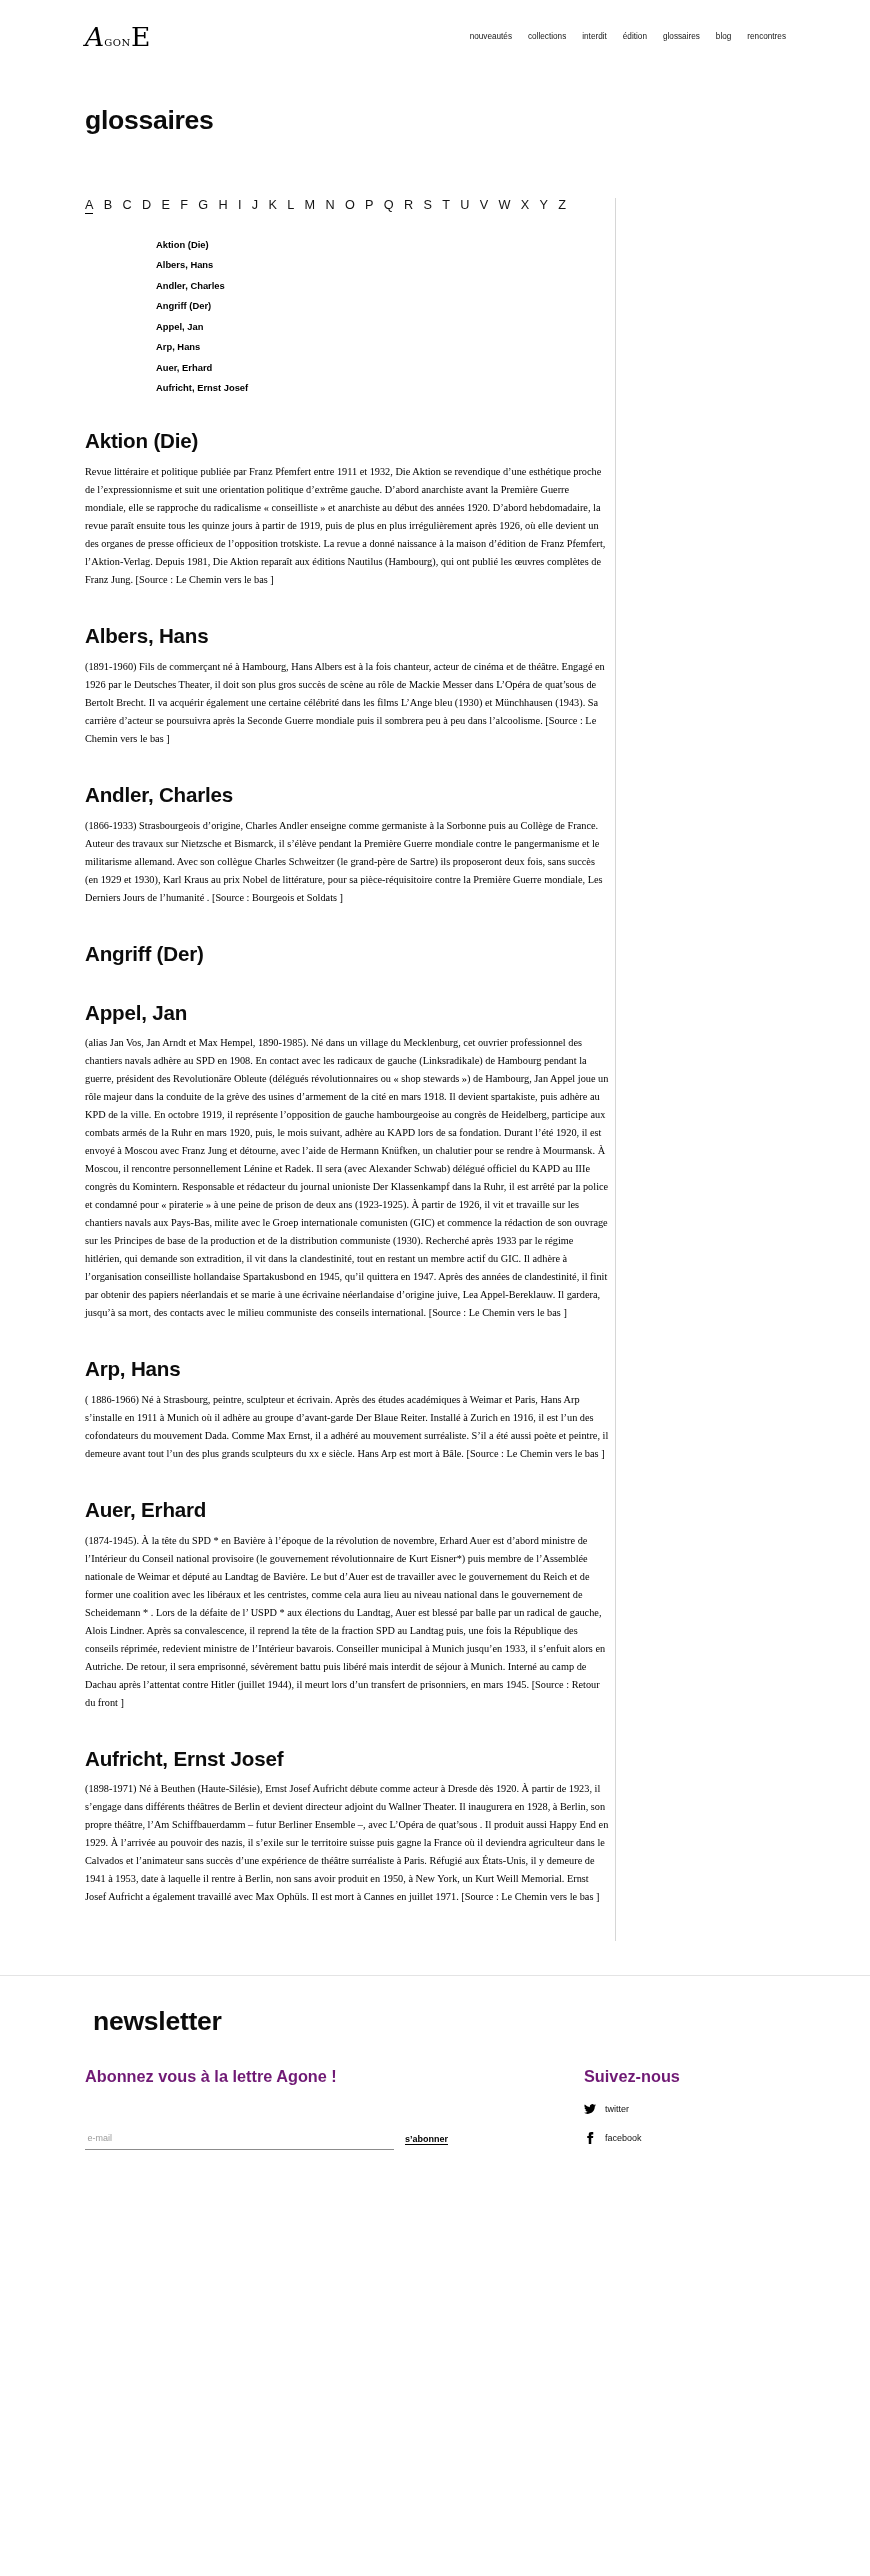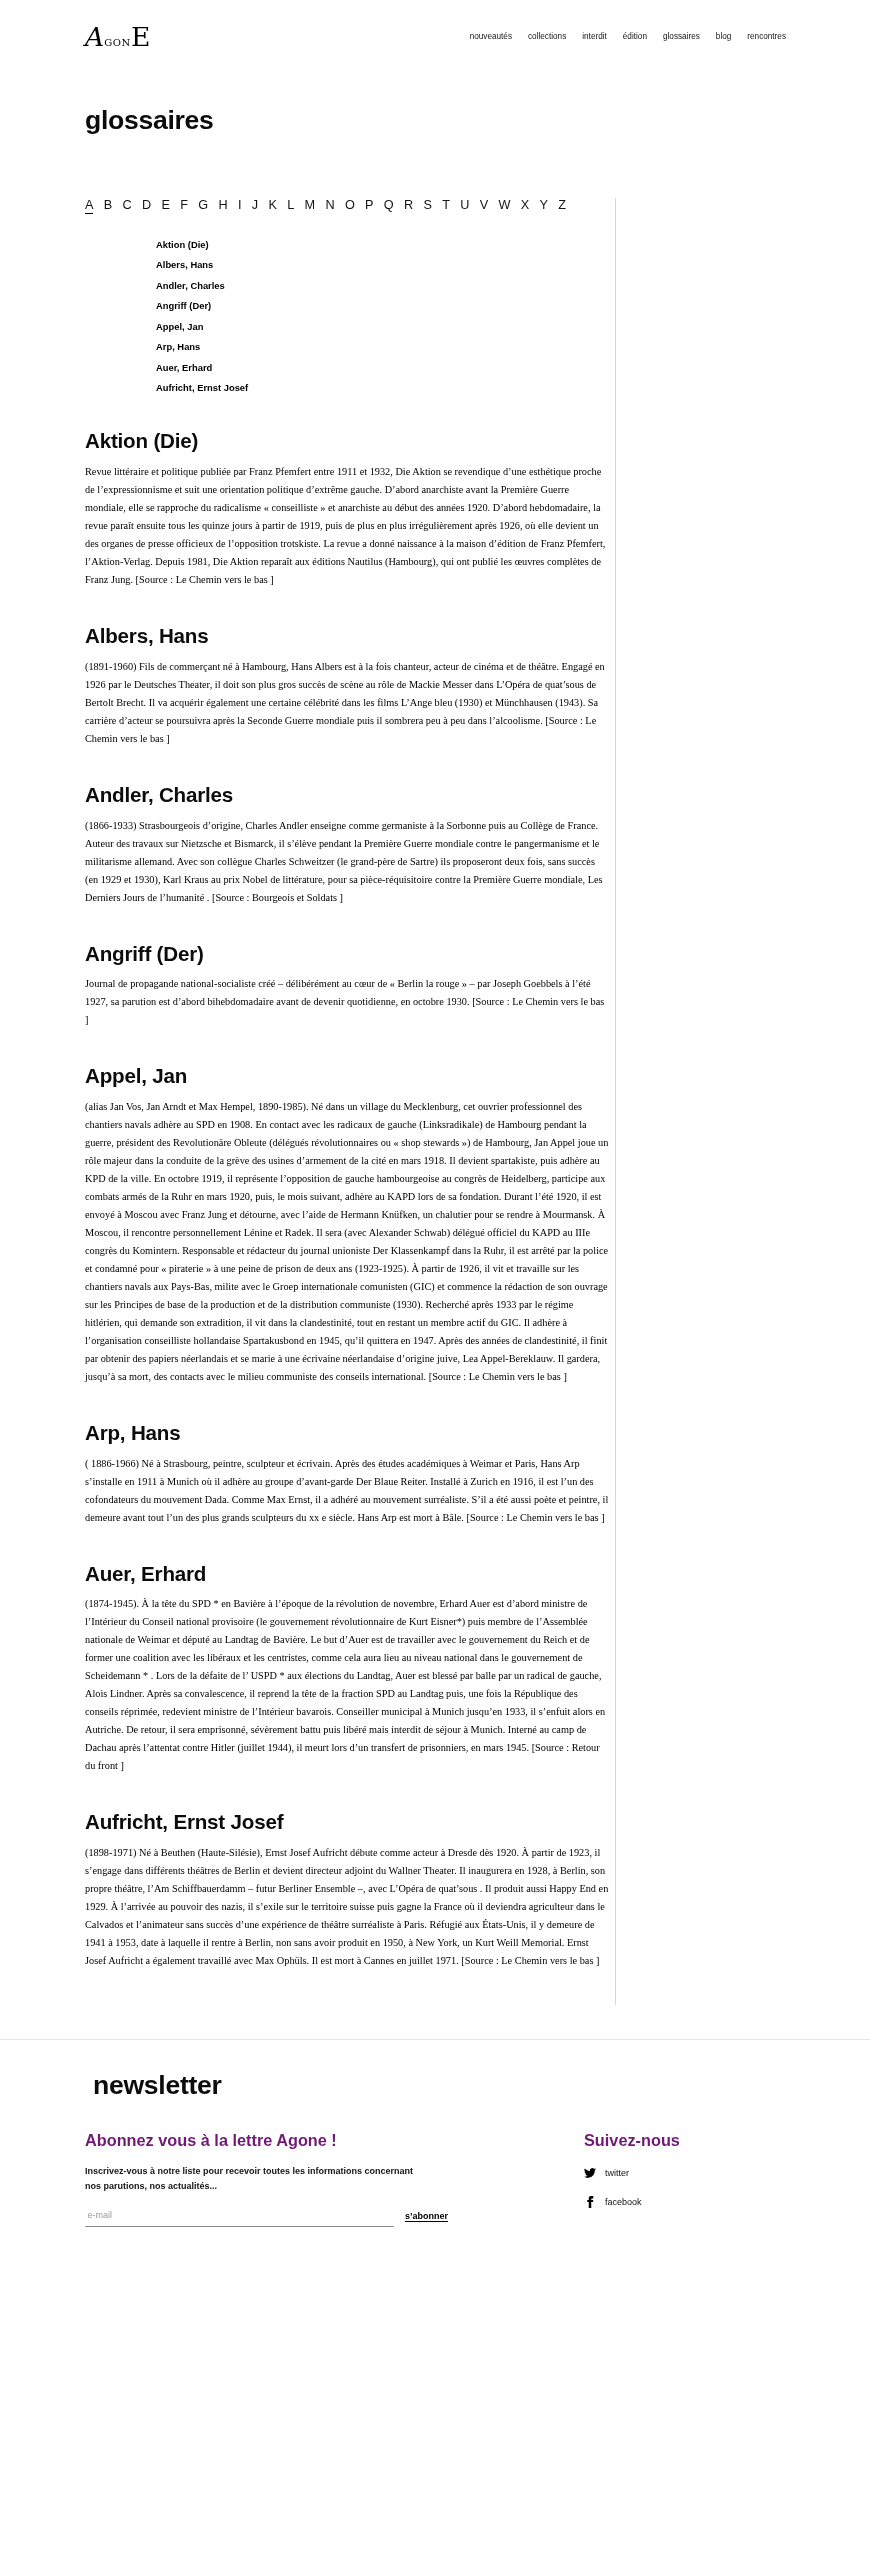--- a/index.html
+++ b/index.html
@@ -125,21 +125,21 @@
   }
   .subscribe-desc {
     margin: 14.5px 0 0 0;
     font-size: 9px;
     font-weight: 700;
     line-height: 14.5px;
     color: #151515;
     width: 339px;
   }
   .email-row {
-    margin-top: 17px;
+    margin-top: 47px;
     display: flex;
     align-items: flex-end;
     gap: 11px;
   }
   .email-input {
     width: 339px;
     border: none;
     border-bottom: 1.2px solid #8c8c8c;
     font-size: 9px;
     font-family: "Liberation Sans", sans-serif;
@@ -290,21 +290,20 @@
         <p> (1891-1960) Fils de commerçant né à Hambourg, Hans Albers est à la fois chanteur, acteur de cinéma et de théâtre. Engagé en 1926 par le Deutsches Theater, il doit son plus gros succès de scène au rôle de Mackie Messer dans L’Opéra de quat’sous de Bertolt Brecht. Il va acquérir également une certaine célébrité dans les films L’Ange bleu (1930) et Münchhausen (1943). Sa carrière d’acteur se poursuivra après la Seconde Guerre mondiale puis il sombrera peu à peu dans l’alcoolisme. [Source : Le Chemin vers le bas ]</p>
       </section>
 
       <section class="glossary-section">
         <h2>Andler, Charles</h2>
         <p>(1866-1933) Strasbourgeois d’origine, Charles Andler enseigne comme germaniste à la Sorbonne puis au Collège de France. Auteur des travaux sur Nietzsche et Bismarck, il s’élève pendant la Première Guerre mondiale contre le pangermanisme et le militarisme allemand. Avec son collègue Charles Schweitzer (le grand-père de Sartre) ils proposeront deux fois, sans succès (en 1929 et 1930), Karl Kraus au prix Nobel de littérature, pour sa pièce-réquisitoire contre la Première Guerre mondiale, Les Derniers Jours de l’humanité . [Source : Bourgeois et Soldats ]</p>
       </section>
 
       <section class="glossary-section">
         <h2>Angriff (Der)</h2>
-        <p>Journal de propagande national-socialiste créé – délibérément au cœur de « Berlin la rouge » – par Joseph Goebbels à l’été 1927, sa parution est d’abord bihebdomadaire avant de devenir quotidienne, en octobre 1930. [Source : Le Chemin vers le bas ]</p>
       </section>
 
       <section class="glossary-section">
         <h2>Appel, Jan</h2>
         <p>(alias Jan Vos, Jan Arndt et Max Hempel, 1890-1985). Né dans un village du Mecklenburg, cet ouvrier professionnel des chantiers navals adhère au SPD en 1908. En contact avec les radicaux de gauche (Linksradikale) de Hambourg pendant la guerre, président des Revolutionäre Obleute (délégués révolutionnaires ou « shop stewards ») de Hambourg, Jan Appel joue un rôle majeur dans la conduite de la grève des usines d’armement de la cité en mars 1918. Il devient spartakiste, puis adhère au KPD de la ville. En octobre 1919, il représente l’opposition de gauche hambourgeoise au congrès de Heidelberg, participe aux combats armés de la Ruhr en mars 1920, puis, le mois suivant, adhère au KAPD lors de sa fondation. Durant l’été 1920, il est envoyé à Moscou avec Franz Jung et détourne, avec l’aide de Hermann Knüfken, un chalutier pour se rendre à Mourmansk. À Moscou, il rencontre personnellement Lénine et Radek. Il sera (avec Alexander Schwab) délégué officiel du KAPD au IIIe congrès du Komintern. Responsable et rédacteur du journal unioniste Der Klassenkampf dans la Ruhr, il est arrêté par la police et condamné pour « piraterie » à une peine de prison de deux ans (1923-1925). À partir de 1926, il vit et travaille sur les chantiers navals aux Pays-Bas, milite avec le Groep internationale comunisten (GIC) et commence la rédaction de son ouvrage sur les Principes de base de la production et de la distribution communiste (1930). Recherché après 1933 par le régime hitlérien, qui demande son extradition, il vit dans la clandestinité, tout en restant un membre actif du GIC. Il adhère à l’organisation conseilliste hollandaise Spartakusbond en 1945, qu’il quittera en 1947. Après des années de clandestinité, il finit par obtenir des papiers néerlandais et se marie à une écrivaine néerlandaise d’origine juive, Lea Appel-Bereklauw. Il gardera, jusqu’à sa mort, des contacts avec le milieu communiste des conseils international. [Source : Le Chemin vers le bas ]</p>
       </section>
 
       <section class="glossary-section">
         <h2>Arp, Hans</h2>
         <p>( 1886-1966) Né à Strasbourg, peintre, sculpteur et écrivain. Après des études académiques à Weimar et Paris, Hans Arp s’installe en 1911 à Munich où il adhère au groupe d’avant-garde Der Blaue Reiter. Installé à Zurich en 1916, il est l’un des cofondateurs du mouvement Dada. Comme Max Ernst, il a adhéré au mouvement surréaliste. S’il a été aussi poète et peintre, il demeure avant tout l’un des plus grands sculpteurs du xx e  siècle. Hans Arp est mort à Bâle. [Source : Le Chemin vers le bas ]</p>
@@ -323,21 +322,20 @@
 
 </div>
 
 <footer class="site-footer">
   <h2 class="footer-title">newsletter</h2>
 
   <div class="footer-cols">
 
     <div class="subscribe-col">
       <h3 class="subscribe-heading">Abonnez vous à la lettre Agone !</h3>
-      <p class="subscribe-desc">Inscrivez-vous à notre liste pour recevoir toutes les informations concernant nos parutions, nos actualités...</p>
       <div class="email-row">
         <input class="email-input" type="email" placeholder="e-mail" style="">
         <a class="subscribe-link">s’abonner</a>
       </div>
     </div>
 
     <div class="follow-col">
       <h3 class="follow-heading">Suivez-nous</h3>
       <a class="social-row">
         <span class="icon">

